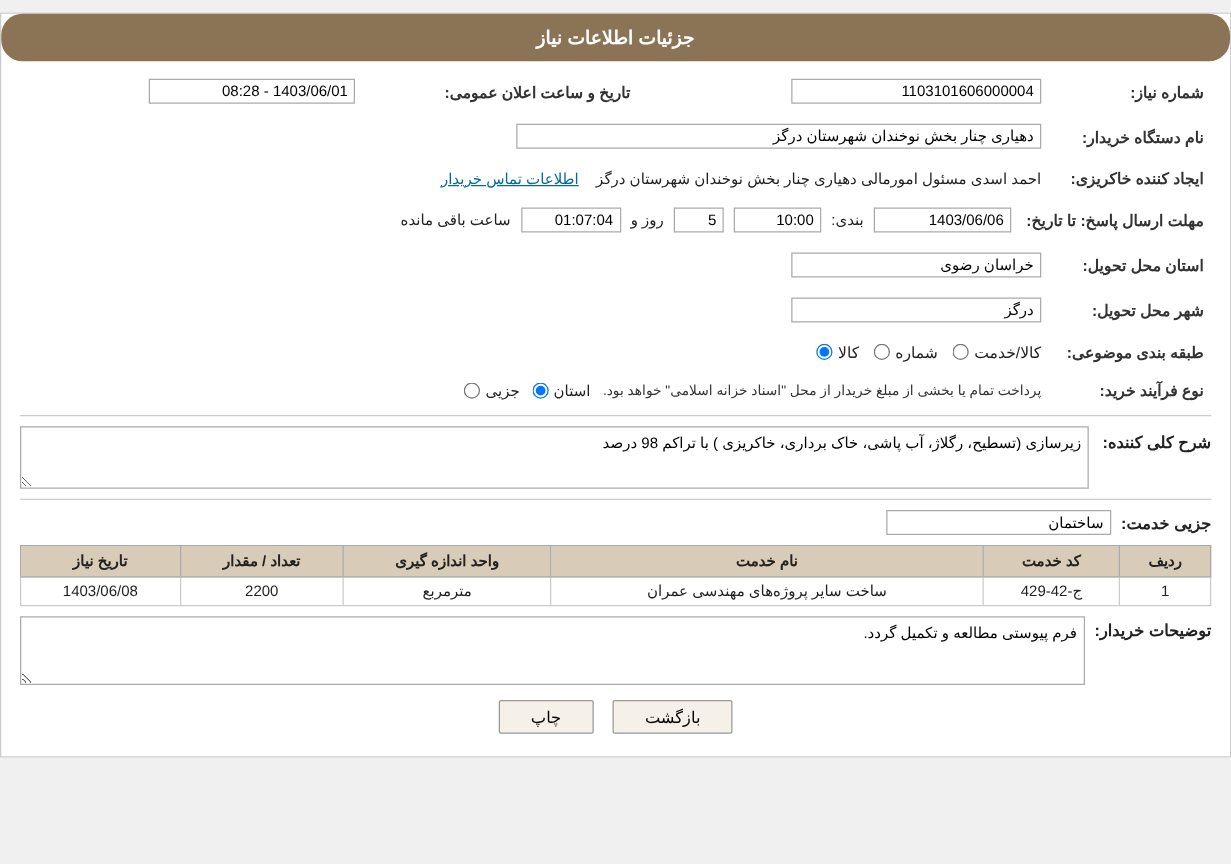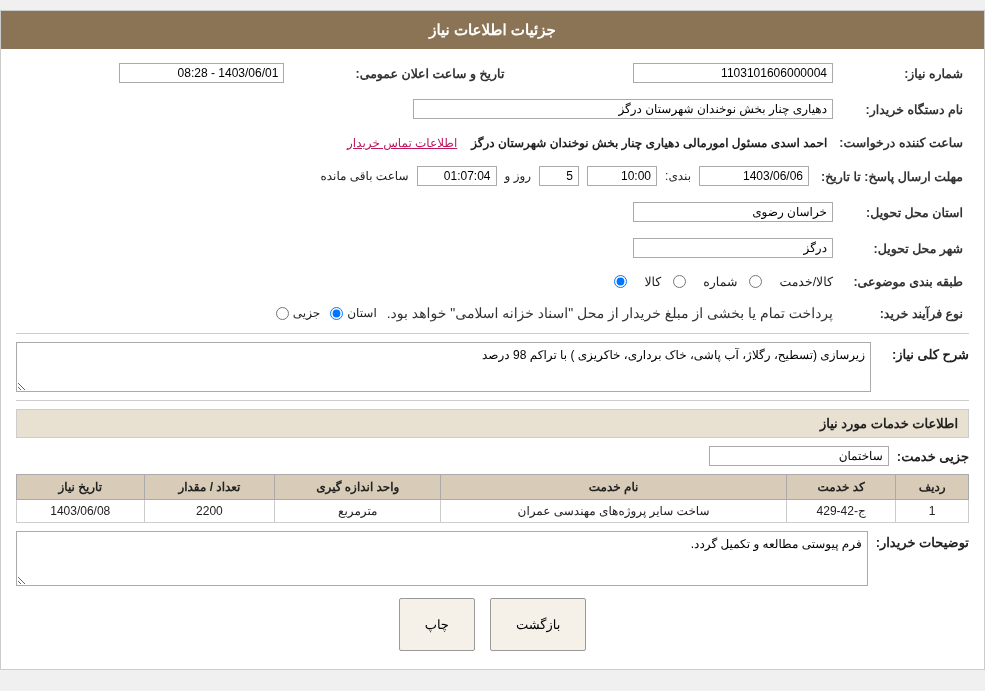--- a/index.html
+++ b/index.html
@@ -16,20 +16,21 @@
       background: #fff;
       border: 1px solid #ccc;
     }
     .header-bar {
       background: #8B7355;
       color: #fff;
       text-align: center;
       padding: 10px 15px;
       font-size: 15px;
       font-weight: bold;
+      border-radius: 17px;
     }
     .main-content {
       padding: 10px 15px;
     }
     .info-table {
       width: 100%;
       border-collapse: collapse;
       margin-bottom: 8px;
     }
     .info-table td {
@@ -49,54 +50,54 @@
     }
     .input-field {
       border: 1px solid #aaa;
       background: #fff;
       padding: 2px 5px;
       font-size: 12px;
       font-family: Tahoma, Arial, sans-serif;
       direction: rtl;
     }
     .contact-link {
-      color: #be185d;
+      color: #0369a1;
       cursor: pointer;
       text-decoration: underline;
       font-size: 12px;
     }
     .deadline-row {
       display: flex;
       align-items: center;
       gap: 8px;
       direction: rtl;
     }
     .deadline-row .input-field { width: 110px; }
     .radio-group {
       display: inline-flex;
       align-items: center;
       gap: 12px;
       direction: rtl;
     }
     .radio-item {
       display: inline-flex;
       align-items: center;
-      gap: 17px;
+      gap: 4px;
     }
     .radio-item input[type="radio"] { margin: 0; }
     .process-row {
       display: flex;
       align-items: center;
       gap: 10px;
       direction: rtl;
       font-size: 12px;
     }
     .process-row .radio-item { gap: 4px; }
     .process-description {
-      font-size: 14px;
+      font-size: 11px;
       color: #333;
     }
     .section-divider {
       border: none;
       border-top: 1px solid #ccc;
       margin: 8px 0;
     }
     .section-title {
       background: #e8e0d0;
       padding: 6px 10px;
@@ -183,21 +184,21 @@
       direction: rtl;
       font-family: Tahoma, Arial, sans-serif;
     }
     .buttons-row {
       display: flex;
       justify-content: center;
       gap: 15px;
       margin: 12px 0 8px;
     }
     .btn {
-      padding: 18px 25px;
+      padding: 5px 25px;
       border: 1px solid #999;
       background: #f5f0e8;
       cursor: pointer;
       font-family: Tahoma, Arial, sans-serif;
       font-size: 13px;
       border-radius: 2px;
     }
     .days-label { font-size: 12px; }
     .remain-label { font-size: 12px; white-space: nowrap; }
   </style>
@@ -234,23 +235,23 @@
         <td class="value-cell">
           <input class="input-field" style="width: 420px;" type="text" value="دهیاری چنار بخش نوخندان شهرستان درگز" readonly="">
         </td>
       </tr>
     </tbody>
       </table>
 
     <table class="info-table">
       <tbody>
           <tr>
-        <td class="label-cell">ساعت کننده درخواست:</td>
-        <td class="value-cell">
-          <span style="font-size:12px;font-weight:bold;">احمد اسدی مسئول امورمالی دهیاری چنار بخش نوخندان شهرستان درگز</span>
+        <td class="label-cell">ایجاد کننده خاکریزی:</td>
+        <td class="value-cell">
+          <span style="font-size:12px;">احمد اسدی مسئول امورمالی دهیاری چنار بخش نوخندان شهرستان درگز</span>
           &nbsp;&nbsp;
           <span class="contact-link">اطلاعات تماس خریدار</span>
         </td>
       </tr>
     </tbody>
       </table>
 
     <table class="info-table">
       <tbody>
           <tr>
@@ -333,27 +334,26 @@
             </div>
           </div>
         </td>
       </tr>
     </tbody>
       </table>
 
     <hr class="section-divider">
 
     <div class="description-wrapper">
-      <div class="description-label">شرح کلی نیاز:</div>
+      <div class="description-label">شرح کلی کننده:</div>
       <textarea class="description-box" readonly="" style="">زیرسازی (تسطیح، رگلاژ، آب پاشی، خاک برداری، خاکریزی ) با تراکم 98 درصد</textarea>
     </div>
 
     <hr class="section-divider">
 
-    <div class="section-title">اطلاعات خدمات مورد نیاز</div>
 
     <div class="group-row">
       <span class="group-label">جزیی خدمت:</span>
       <input class="input-field" style="width: 180px;" type="text" value="ساختمان" readonly="">
     </div>
 
     <div class="services-section">
       <table class="services-table">
         <thead>
           <tr>

